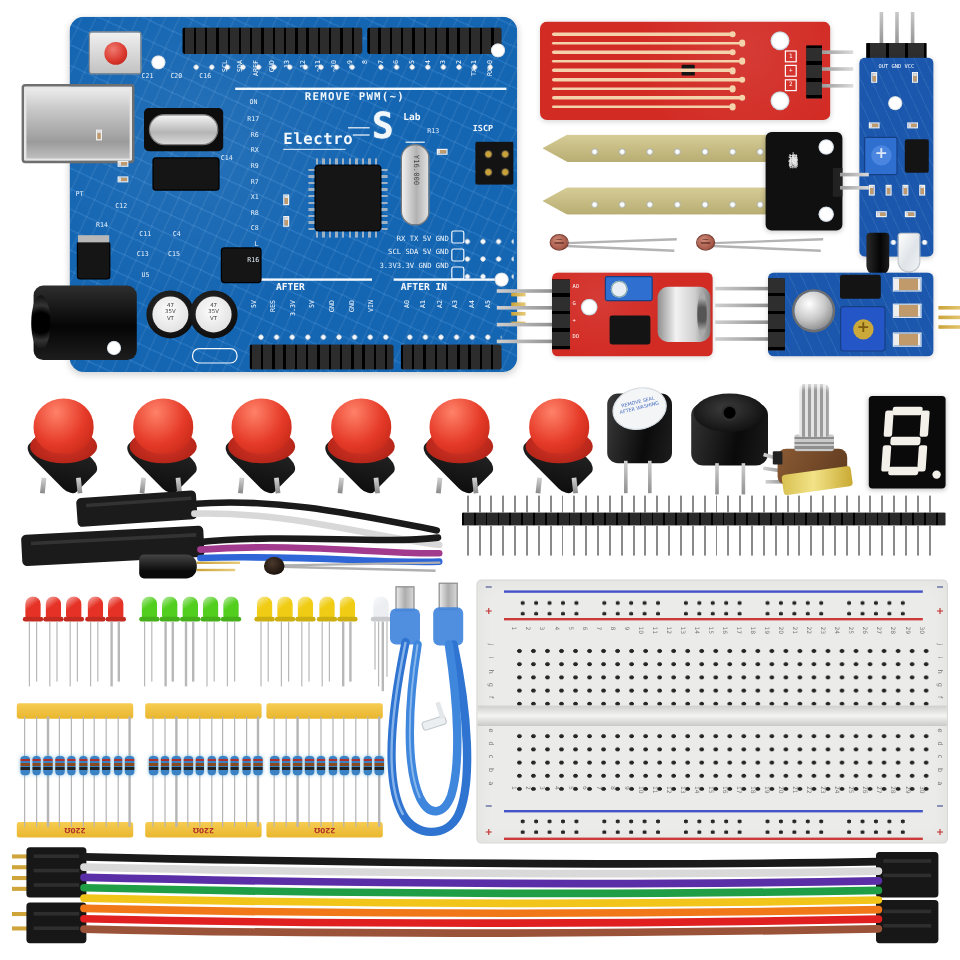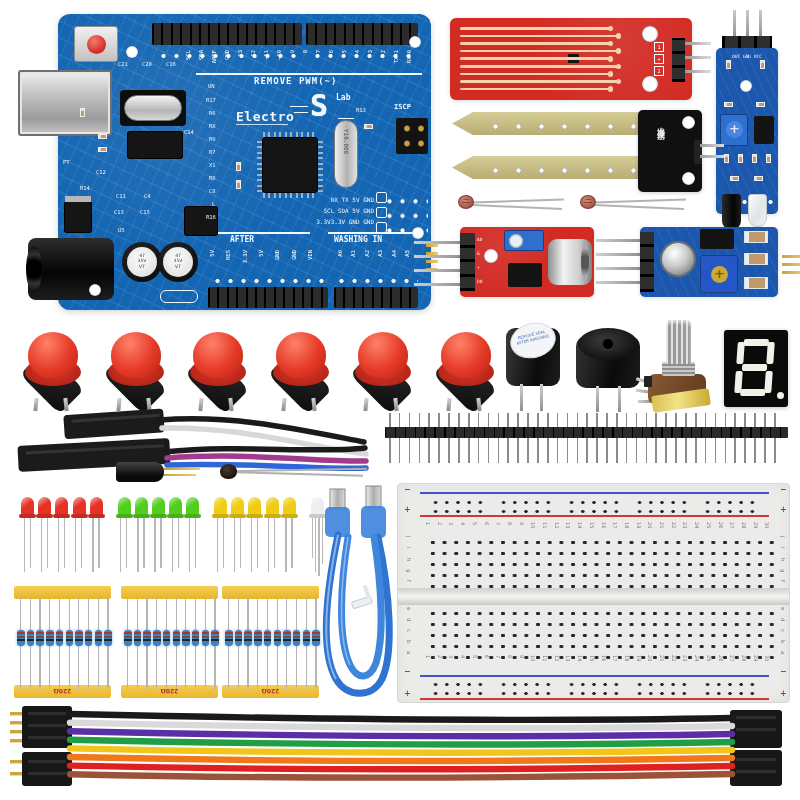--- a/index.html
+++ b/index.html
@@ -289,21 +289,21 @@
       <div class="commline">3.3V3.3V GND GND</div>
     </div>
     <div class="dotrow" style="left:322px;top:178px;width:48px;height:44px;background-size:13px 14.6px;"></div>
     <div class="whitebox" style="left:318px;top:178px;width:11px;height:11px;"></div>
     <div class="whitebox" style="left:318px;top:193px;width:11px;height:11px;"></div>
     <div class="whitebox" style="left:318px;top:208px;width:11px;height:11px;"></div>
 
     <div class="hline" style="left:148px;top:218px;width:104px;"></div>
     <div class="silk" style="left:172px;top:222px;font-size:8px;font-weight:bold;">AFTER</div>
     <div class="hline" style="left:270px;top:218px;width:90px;"></div>
-    <div class="silk" style="left:276px;top:222px;font-size:8px;font-weight:bold;">WASHING IN</div>
+    <div class="silk" style="left:276px;top:222px;font-size:8px;font-weight:bold;">AFTER IN</div>
 
     <div class="dotrow" style="left:150px;top:260px;width:118px;"></div>
     <div class="dotrow" style="left:274px;top:260px;width:86px;"></div>
     <div class="blk-header" style="left:150px;top:273px;width:120px;height:21px;"></div>
     <div class="blk-header" style="left:276px;top:273px;width:84px;height:21px;"></div>
 
     <div class="cap" style="left:64px;top:228px;">
       <div class="cface">
         <span>47</span>
         <span>35V</span>

